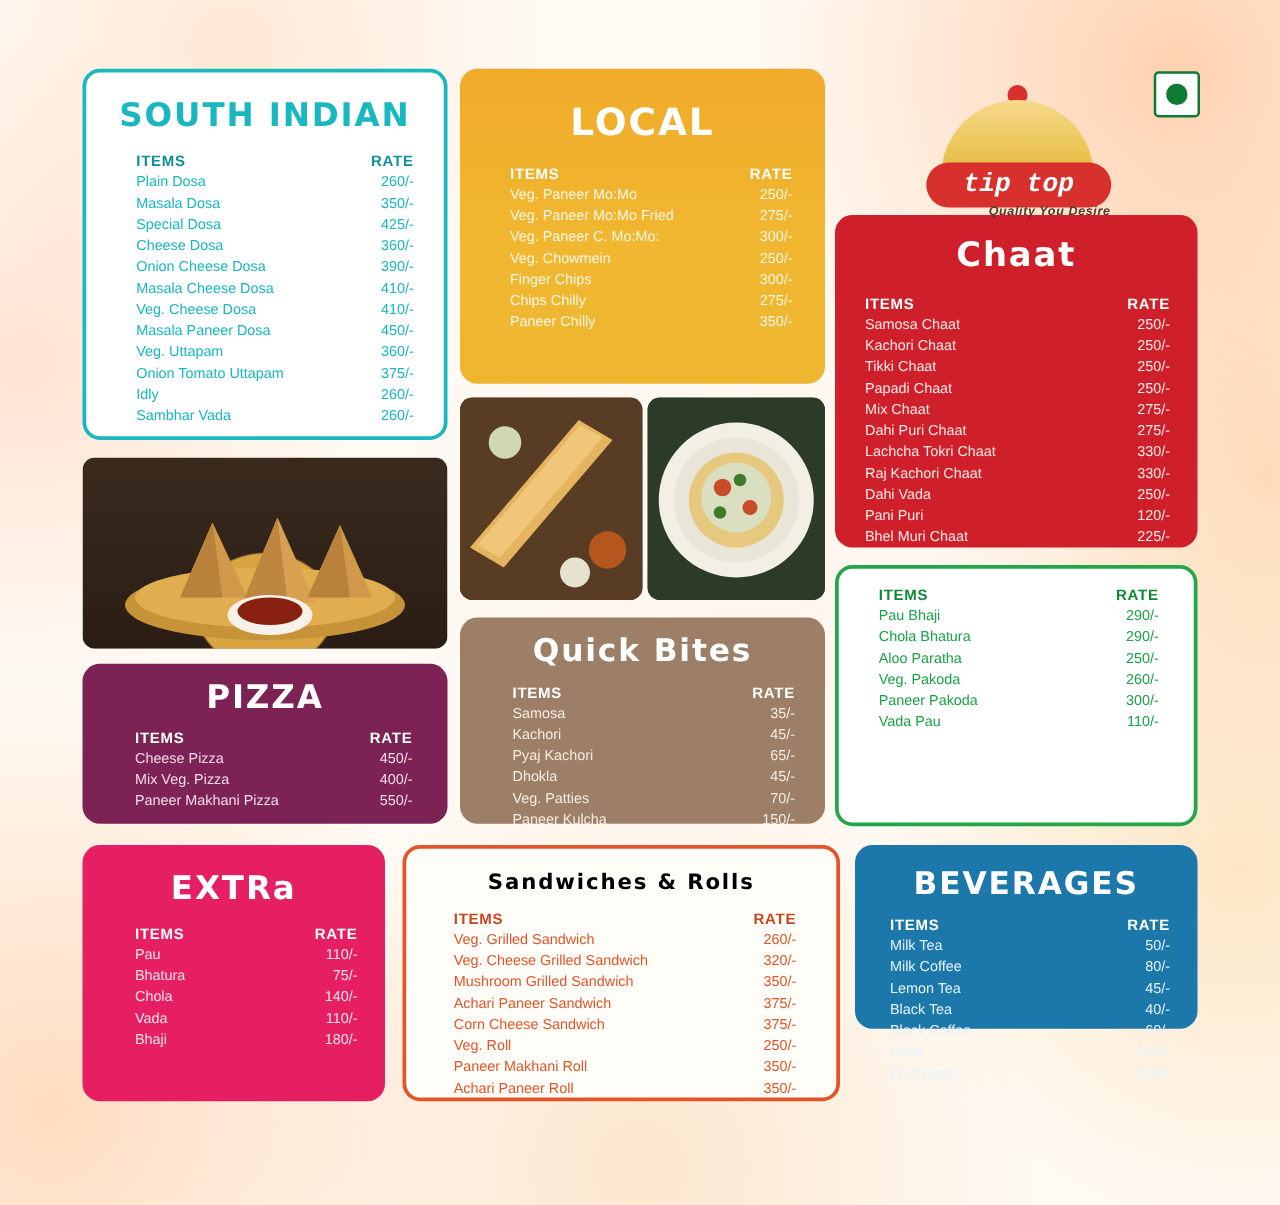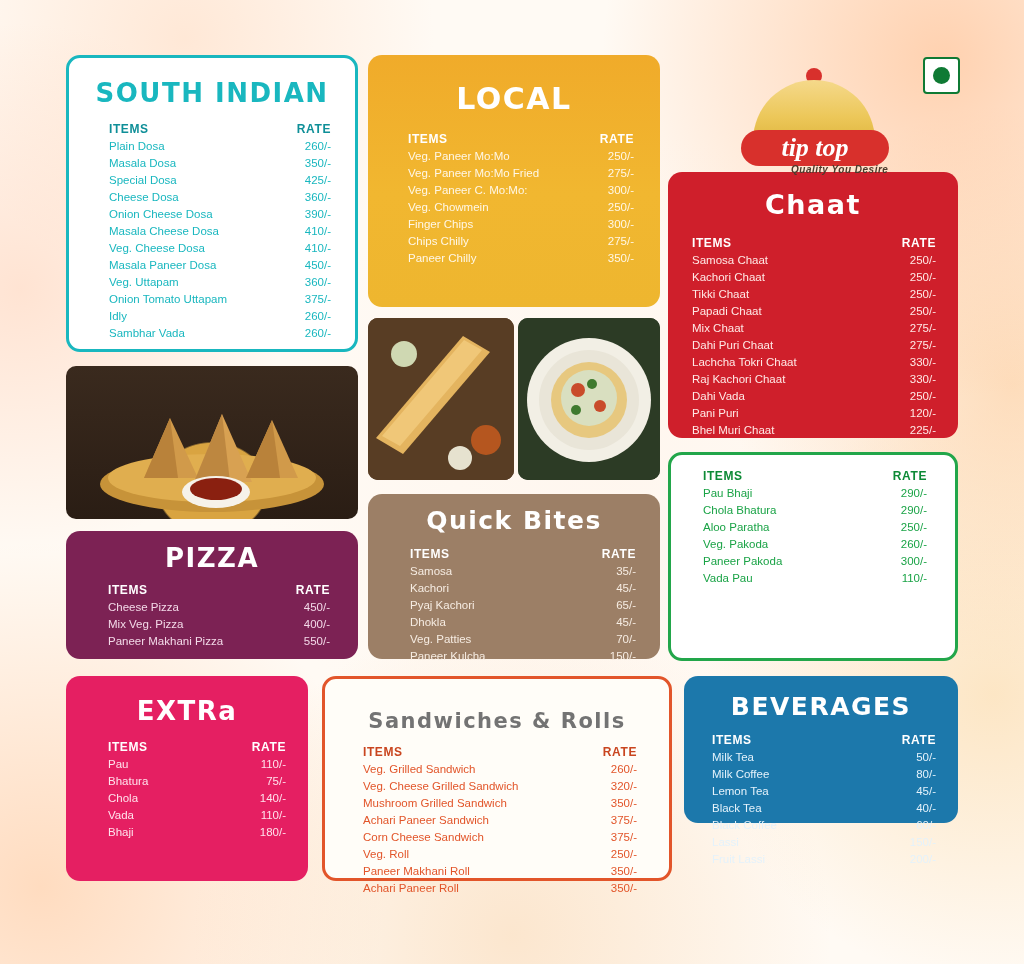--- a/index.html
+++ b/index.html
@@ -106,21 +106,21 @@
   }
   #extra .head { color: #ffffff; font-size: 26px; margin-top: 20px; }
   #extra .list { margin: 14px 22px 0 42px; color: #ffe2ec; }
   #extra .hdr-row { color: #ffffff; }
 
   
   #sandwiches {
     left: 322px; top: 676px; width: 350px; height: 205px;
     background: #fffdf8; border: 3px solid #e2552a;
   }
-  #sandwiches .head { color: #737373; font-size: 21px; margin-top: 30px; }
+  #sandwiches .head { color: #000000; font-size: 17px; margin-top: 17px; }
   #sandwiches .list { margin: 12px 32px 0 38px; color: #e2552a; }
   #sandwiches .hdr-row { color: #c9451f; }
 
   
   #beverages {
     left: 684px; top: 676px; width: 274px; height: 147px;
     background: #1c78ab;
   }
   #beverages .head { color: #ffffff; font-size: 25px; margin-top: 16px; }
   #beverages .list { margin: 12px 22px 0 28px; color: #e4f2fb; }
@@ -157,22 +157,22 @@
   .logo-knob {
     position:absolute; left: 71px; top: 24px; width: 16px; height: 16px;
     background:#d8302c; border-radius:50%;
   }
   .logo-ribbon {
     position:absolute; left: 6px; top: 86px; width: 148px; height: 36px;
     background:#d8302c; border-radius: 18px;
     display:flex; align-items:center; justify-content:center;
   }
   .logo-ribbon span {
-    color:#fff; font-family:Liberation Serif, serif; font-style:italic;
-    font-size: 26px; font-weight:bold;
+    color:#fff; font-family:Liberation Mono, monospace; font-style:italic;
+    font-size: 21px; font-weight:bold;
   }
   .logo-tag {
     position:absolute; left: 56px; top: 120px; width: 130px;
     color:#4a3b2c; font-size: 10px; letter-spacing:.5px; font-weight:bold;font-style:italic;
   }
 
   
   #veg-mark {
     position:absolute; left: 923px; top: 57px; width: 37px; height: 37px;
     border: 2.5px solid #0f7a34; border-radius: 4px; background:#fff;

